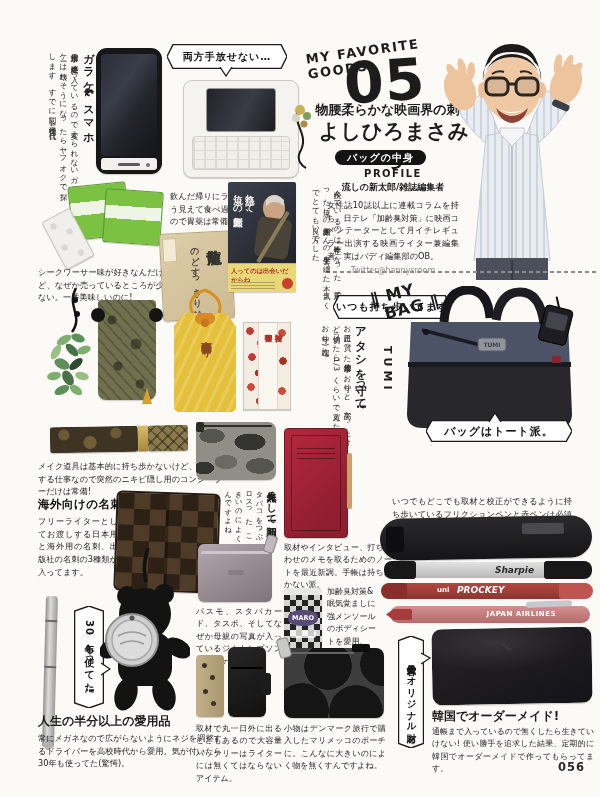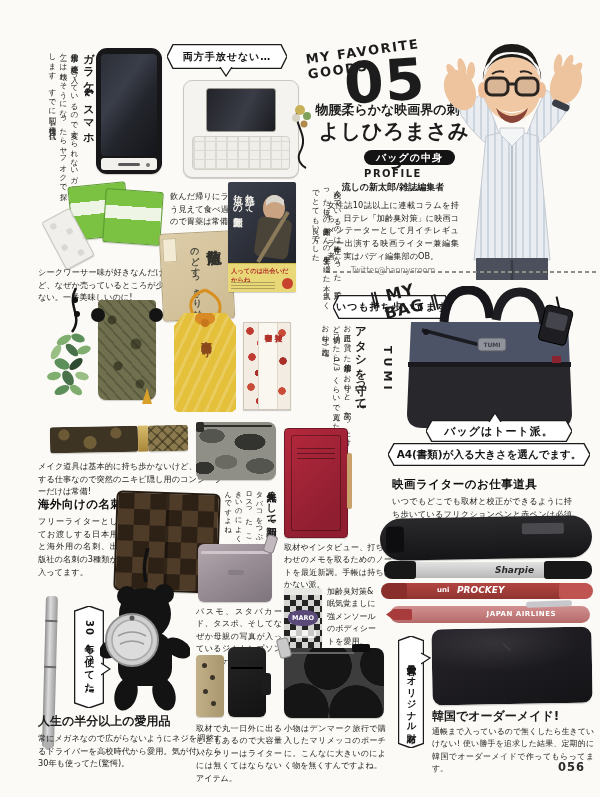--- a/index.html
+++ b/index.html
@@ -77,21 +77,21 @@
     <circle cx="12" cy="10" r="5" fill="#c9b15a"></circle>
       <circle cx="19" cy="16" r="4" fill="#7fa05a"></circle>
     <circle cx="8" cy="18" r="4" fill="#d8d2c2"></circle>
       <circle cx="16" cy="24" r="3.5" fill="#b08a4a"></circle>
   </svg>
 
   <div class="abs" style="left:306px;top:40px;width:170px;transform:rotate(-8deg);font-weight:700;font-size:13px;letter-spacing:1.6px;">MY FAVORITE GOODS</div>
   <div class="abs" style="left:344px;top:48px;font-weight:800;font-size:57px;transform:rotate(-4deg);letter-spacing:1px;">05</div>
   <div class="abs" style="left:314px;top:101px;width:160px;text-align:center;font-weight:700;font-size:13px;">物腰柔らかな映画界の刺客</div>
   <div class="abs" style="left:312px;top:117px;width:164px;text-align:center;font-weight:700;font-size:20.5px;letter-spacing:.5px;">よしひろまさみち</div>
-  <div class="abs" style="left:364px;top:146px;text-align:right;">
+  <div class="abs" style="left:335px;top:146px;text-align:right;">
     <span class="badge">バッグの中身</span>
   </div>
 
   <div class="abs" style="left:327px;top:168px;width:132px;text-align:center;">
     <div style="font-weight:700;font-size:10px;letter-spacing:1.5px;">PROFILE</div>
     <div style="font-weight:700;font-size:9px;margin-top:2px;">流しの新太郎/雑誌編集者</div>
     <div class="cap" style="margin-top:5px;text-align:justify;">女性誌10誌以上に連載コラムを持ち、日テレ「加齢臭対策」に映画コメンテーターとして月イチレギュラー出演する映画ライター兼編集者。実はバディ編集部のOB。</div>
     <div style="font-size:8px;color:#8a8a8a;margin-top:3px;">Twitter@hannysroom</div>
   </div>
 
@@ -211,26 +211,20 @@
   <div class="abs v" style="left:381px;top:346px;font-weight:700;font-size:11px;letter-spacing:4px;">TUMI</div>
 
   <div class="bubble" style="left:426px;top:420px;width:146px;height:22px;">
     <svg class="bg" viewBox="0 0 100 100" preserveAspectRatio="none">
         <polygon points="4,2 96,2 100,50 96,98 4,98 0,50" fill="#fff" stroke="#1c1c1c" vector-effect="non-scaling-stroke" stroke-width="1.4"></polygon>
       </svg>
     <div class="bt" style="font-size:11px;">バッグはトート派。</div>
     <svg class="tail" style="left:62px;top:-8px;width:14px;height:10px;" viewBox="0 0 14 10">
         <path d="M1,10 L7,1 L13,10" fill="#fff" stroke="#1c1c1c" stroke-width="1.3"></path>
       </svg>
-  </div>
-  <div class="bubble" style="left:388px;top:443px;width:202px;height:23px;">
-    <svg class="bg" viewBox="0 0 100 100" preserveAspectRatio="none">
-        <polygon points="3,2 97,2 100,50 97,98 3,98 0,50" fill="#fff" stroke="#1c1c1c" vector-effect="non-scaling-stroke" stroke-width="1.4"></polygon>
-      </svg>
-    <div class="bt" style="font-size:10.5px;letter-spacing:0;">A4(書類)が入る大きさを選んでます。</div>
   </div>
 
   <svg class="abs" style="left:42px;top:288px;width:58px;height:112px;" viewBox="0 0 58 112">
     <path d="M34,0 C24,18 42,28 30,44" fill="none" stroke="#141414" stroke-width="2.5"></path>
     <circle cx="33" cy="12" r="3" fill="#111"></circle>
       <circle cx="35" cy="26" r="3" fill="#111"></circle>
     <g>
       <ellipse cx="22" cy="52" rx="8" ry="4" fill="#7fae6e" transform="rotate(-30 22 52)"></ellipse>
       <ellipse cx="36" cy="50" rx="7" ry="4" fill="#5d8f5a" transform="rotate(20 36 50)"></ellipse>
       <ellipse cx="14" cy="64" rx="8" ry="4" fill="#99bf85" transform="rotate(-60 14 64)"></ellipse>
@@ -334,21 +328,20 @@
   </div>
   <div class="abs cap" style="left:196px;top:606px;width:86px;font-size:8px;">パスモ、スタバカード、タスポ、そしてなぜか母親の写真が入っているジムトンプソンのパスケース。</div>
 
   <div class="abs ph" style="left:284px;top:428px;width:62px;height:108px;border-radius:4px;background:linear-gradient(135deg,#b5283c,#8e1e30 80%);border:1px solid #701826;">
     <div class="abs" style="left:6px;top:6px;right:6px;bottom:6px;border:1px solid rgba(0,0,0,.35);border-radius:2px;"></div>
     <div class="abs" style="left:12px;top:16px;right:12px;height:14px;background:repeating-linear-gradient(0deg,rgba(0,0,0,.4) 0 1px,transparent 1px 5px);"></div>
     <div class="abs" style="right:-5px;top:24px;width:5px;height:56px;background:#c9a06a;border-radius:2px;"></div>
   </div>
   <div class="abs cap" style="left:284px;top:542px;width:108px;font-size:8px;">取材やインタビュー、打ち合わせのメモを取るためのノートを最近新調。手帳は持ち歩かない派。</div>
 
-  <div class="abs hsec" style="left:392px;top:477px;">映画ライターのお仕事道具</div>
   <div class="abs cap" style="left:392px;top:495px;width:180px;">いつでもどこでも取材と校正ができるように持ち歩いているフリクションペンと赤ペンは必須の筆記用具。</div>
 
   <div class="abs ph" style="left:380px;top:517px;width:212px;height:42px;border-radius:21px;background:linear-gradient(#2a2a2c,#151517);transform:rotate(-1deg);">
     <div class="abs" style="left:6px;top:8px;width:18px;height:26px;background:#0e0e10;border-radius:4px;"></div>
     <div class="abs" style="right:28px;top:7px;width:42px;height:11px;background:#4a4a4e;border-radius:2px;"></div>
   </div>
 
   <div class="pen" style="left:386px;top:562px;width:204px;height:16px;background:linear-gradient(#e2e2e2,#b8b8b8);">
     <div class="abs" style="left:-2px;top:-1px;width:32px;height:18px;background:#181818;border-radius:8px 3px 3px 8px;"></div>
     <div class="abs" style="right:-2px;top:-1px;width:48px;height:18px;background:#181818;border-radius:3px 8px 8px 3px;"></div>

